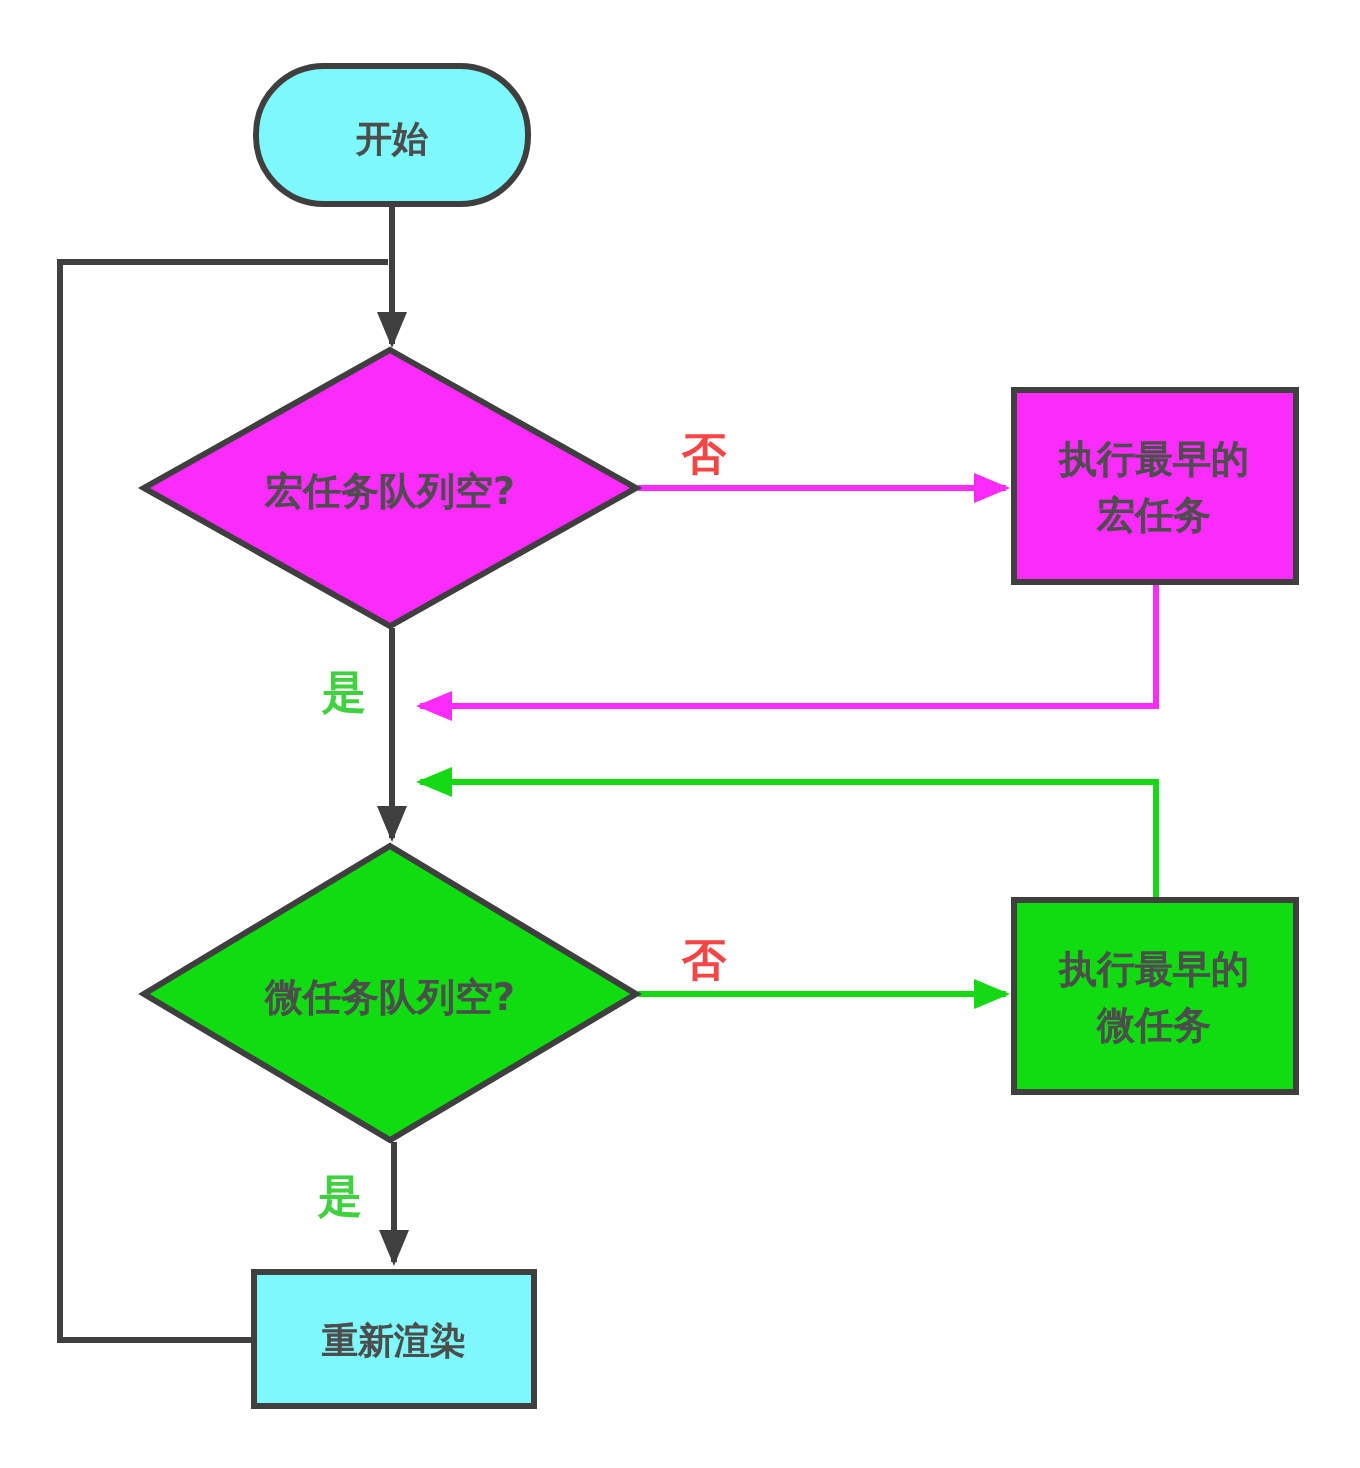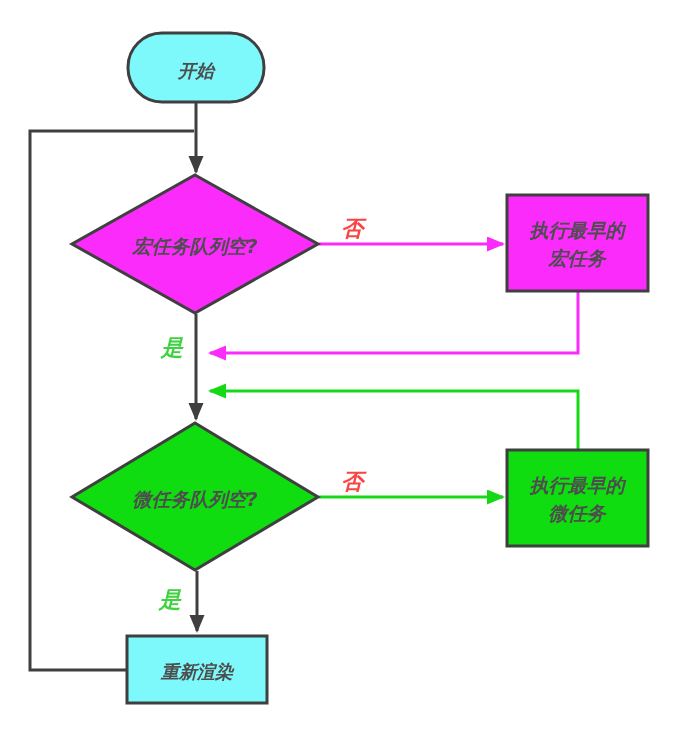--- a/index.html
+++ b/index.html
@@ -6,21 +6,20 @@
     margin: 0;
     padding: 0;
     background: #ffffff;
   }
   #canvas {
     position: relative;
     width: 680px;
     height: 714px;
     background: #ffffff;
     font-family: "DejaVu Sans", sans-serif;
-    font-style: italic;
   }
   svg { display: block; }
 
   .node {
     stroke: #3f3f3f;
     stroke-width: 3;
   }
   .edge {
     fill: none;
     stroke-width: 3;

